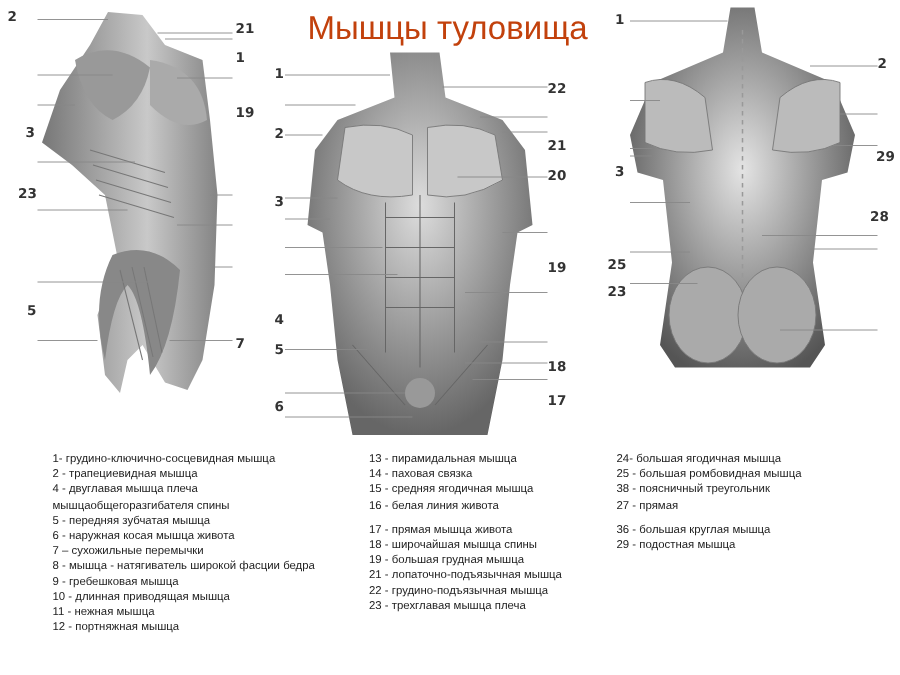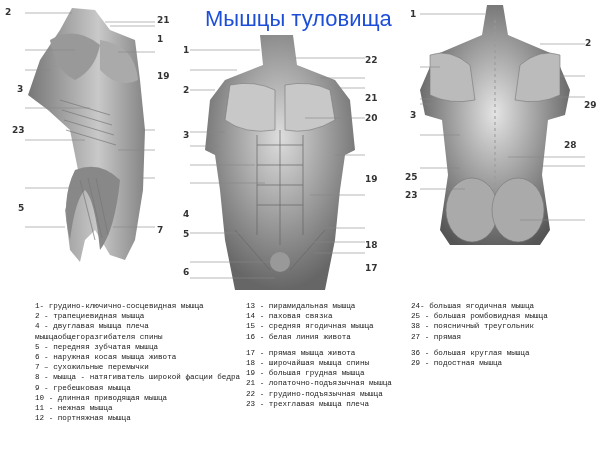--- a/index.html
+++ b/index.html
@@ -1,24 +1,24 @@
 <!DOCTYPE html>
 <html><head>
 <meta charset="utf-8">
 <style>
   html, body { margin: 0; padding: 0; background: #ffffff; }
   body { width: 600px; height: 450px; position: relative; overflow: hidden;
          font-family: "Liberation Sans", "DejaVu Sans", sans-serif; color: #222; }
-  .title { position: absolute; left: 205px; top: 6px; font-size: 22px; color: #1d4ed8;
+  .title { position: absolute; left: 205px; top: 6px; font-size: 22px; color: #c2410c;
            font-family: "Liberation Sans", sans-serif; }
   .fig { position: absolute; }
   .lbl { position: absolute; font-size: 9px; font-weight: bold; color: #333;
          font-family: "DejaVu Sans", sans-serif; }
   .legend { position: absolute; font-size: 7.6px; color: #222; line-height: 10.2px;
-            font-family: Liberation Mono, monospace; }
+            font-family: Liberation Sans, sans-serif; }
   .legend div { white-space: nowrap; }
   .gap { height: 6px; }
 </style>
 </head>
 <body>
 
 <div class="title">Мышцы туловища</div>
 
 <svg class="fig" style="left:0;top:0" width="180" height="290" viewBox="0 0 180 290">
   <defs>
@@ -144,21 +144,21 @@
   <span class="lbl" style="left:183px;top:209px">4</span>
   <span class="lbl" style="left:183px;top:229px">5</span>
   <span class="lbl" style="left:365px;top:240px">18</span>
   <span class="lbl" style="left:365px;top:263px">17</span>
   <span class="lbl" style="left:183px;top:267px">6</span>
 
   <span class="lbl" style="left:410px;top:9px">1</span>
   <span class="lbl" style="left:585px;top:38px">2</span>
   <span class="lbl" style="left:410px;top:110px">3</span>
   <span class="lbl" style="left:584px;top:100px">29</span>
-  <span class="lbl" style="left:564px;top:140px">28</span>
+  <span class="lbl" style="left:580px;top:140px">28</span>
   <span class="lbl" style="left:405px;top:172px">25</span>
   <span class="lbl" style="left:405px;top:190px">23</span>
 </div>
 
 <div class="legend" style="left:35px;top:301px">
   <div>1- грудино-ключично-сосцевидная мышца</div>
   <div>2  - трапециевидная мышца</div>
   <div>4  - двуглавая мышца плеча</div>
   <div>мышцаобщегоразгибателя спины</div>
   <div>5  - передняя зубчатая мышца</div>

